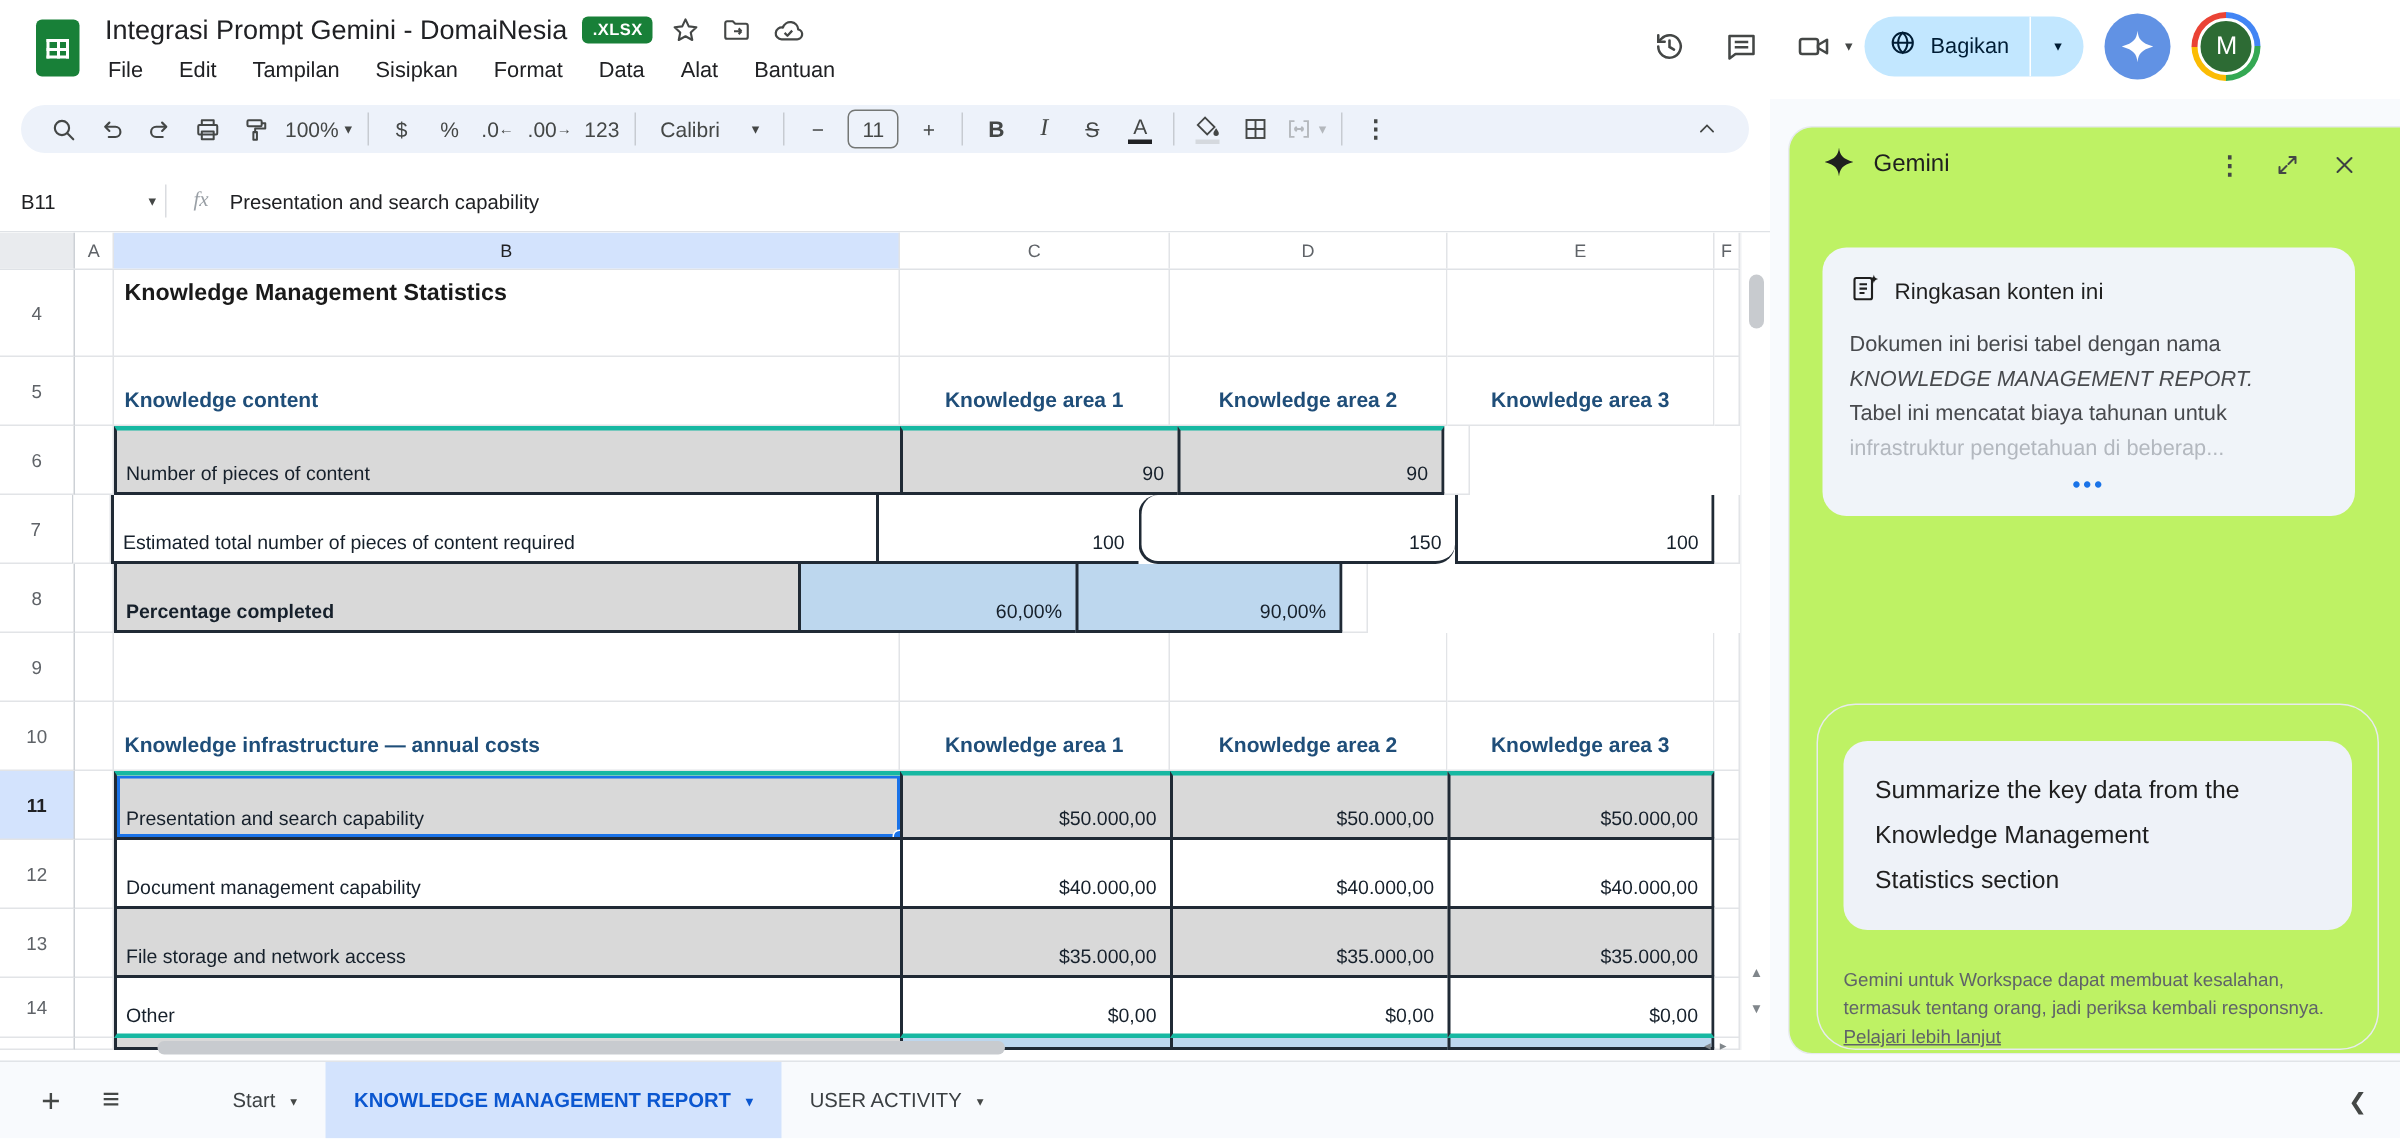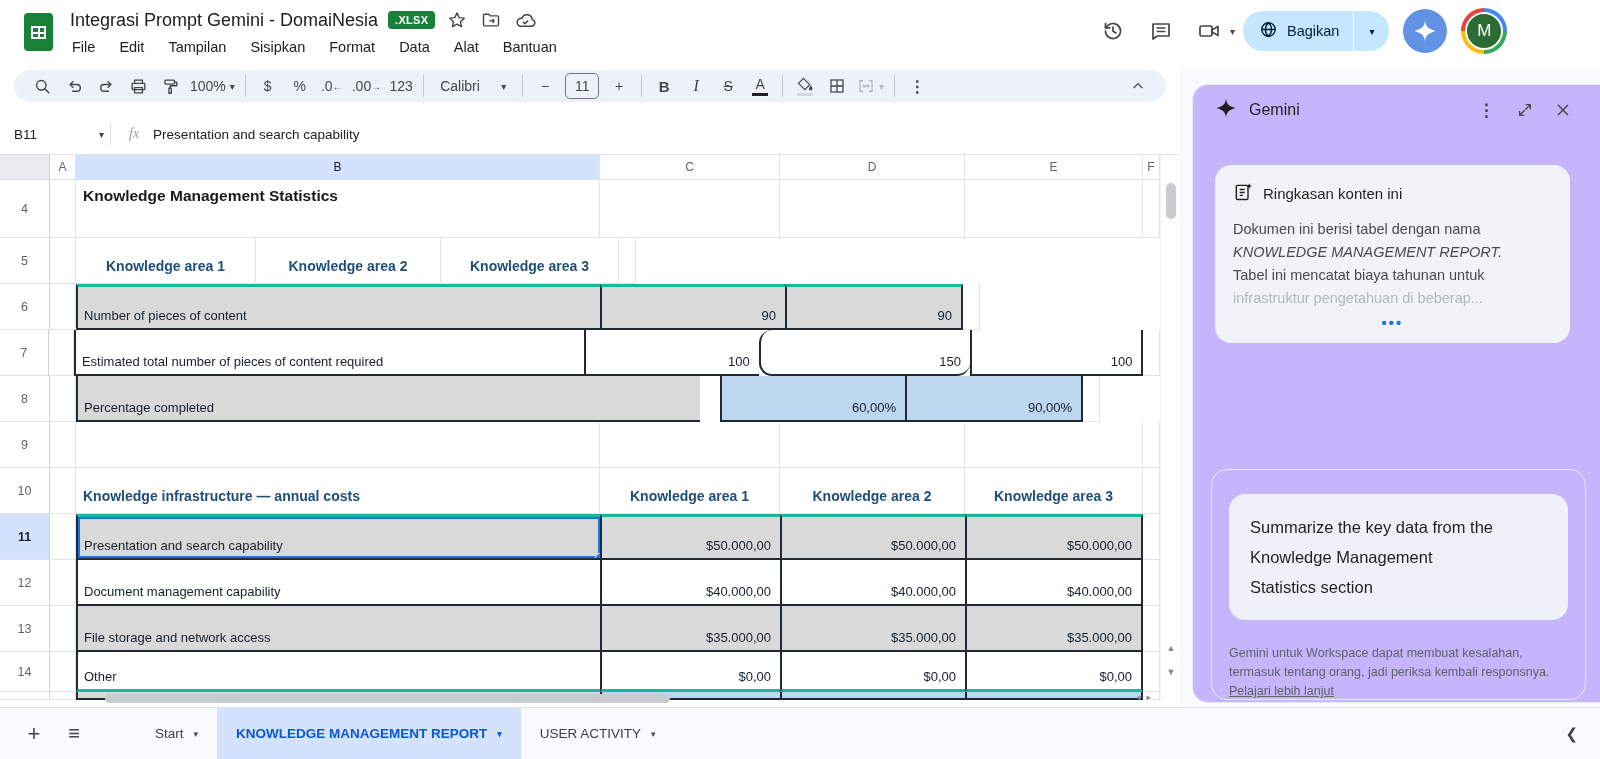--- a/index.html
+++ b/index.html
@@ -93,33 +93,33 @@
 
   
   .vscroll{position:absolute;left:1160px;top:155px;width:20px;height:545px;background:#fff;border-left:1px solid #f0f1f3}
   .vthumb{position:absolute;left:5px;top:28px;width:10px;height:36px;border-radius:6px;background:#c8cbcf}
   .vbtn{position:absolute;left:3px;width:14px;text-align:center;font-size:9px;color:#80868b}
   .hthumb{position:absolute;left:105px;top:694px;width:565px;height:9px;border-radius:5px;background:#c8cbcf}
   .hbtns{position:absolute;left:1136px;top:692px;font-size:9px;color:#80868b;letter-spacing:6px}
 
   
   .side{position:absolute;left:1180px;top:66px;width:420px;bottom:52px;background:#f8fafd}
-  .panel{position:absolute;left:12px;right:0;top:18px;bottom:4px;background:#c4b5fd;border:1px solid #e7eaee;border-right:none;border-radius:16px 0 0 16px}
+  .panel{position:absolute;left:12px;right:0;top:18px;bottom:4px;background:#bef264;border:1px solid #e7eaee;border-right:none;border-radius:16px 0 0 16px}
   .g-head{display:flex;align-items:center;height:50px;padding:0 20px 0 22px}
   .g-title{font-size:16px;color:#1f1f1f;margin-left:12px}
   .g-actions{margin-left:auto;display:flex;align-items:center;gap:4px}
   .g-act{width:34px;height:34px;display:flex;align-items:center;justify-content:center;color:#444746;font-size:16px}
   .dots3{font-size:17px;font-weight:700;letter-spacing:1px}
   .sum-card{margin:30px 30px 0 22px;background:#f0f4f9;border-radius:16px;padding:17px 18px 12px}
   .sum-head{display:flex;align-items:center;gap:10px;font-size:15px;font-weight:500;color:#1f1f1f}
   .sum-body{margin-top:13px;font-size:14.5px;line-height:23px;color:#47494d}
   .sum-body .it{font-style:italic}
   .sum-body .fade{color:#b3b8bf}
   .sum-more{text-align:center;color:#1a73e8;font-size:15px;font-weight:700;letter-spacing:2px;margin-top:4px}
-  .sug-card{position:absolute;left:18px;right:14px;top:384px;bottom:2px;border:1px solid #e7eaee;border-radius:16px;padding:24px 17px 0}
+  .sug-card{position:absolute;left:18px;right:14px;top:384px;bottom:2px;border:1px solid #e7eaee;border-radius:26px;padding:24px 17px 0}
   .chip{background:#eef2f8;border-radius:16px;padding:18px 21px;font-size:16.5px;line-height:30px;color:#1f1f1f;white-space:pre-line}
   .disclaimer{margin:24px auto 0;max-width:345px;font-size:12.5px;line-height:19px;color:#5f6368}
   .disclaimer .lnk{text-decoration:underline;color:#5f6368}
 
   
   .tabbar{position:absolute;left:0;bottom:0;width:1600px;height:52px;background:#f8fafd;border-top:1px solid #e1e4e8;display:flex;align-items:center}
   .tbar-ic{width:40px;height:40px;display:flex;align-items:center;justify-content:center;color:var(--icon);font-size:20px}
   .tbar-ic.plus{margin-left:14px;font-size:22px}
   .tab{height:100%;display:flex;align-items:center;gap:10px;padding:0 19px;font-size:13.5px;font-weight:500;color:#3c4043}
   .tab .tcaret{font-size:9px;color:var(--icon)}
@@ -340,20 +340,21 @@
         <div class="cell plain" style="width: 26px;"></div>
         <div class="cell plain title-cell" style="width: 524px;">Knowledge Management Statistics</div>
         <div class="cell plain" style="width: 180px;"></div>
         <div class="cell plain" style="width: 185px;"></div>
         <div class="cell plain" style="width: 178px;"></div>
         <div class="cell plain" style="width: 17px;"></div>
       </div>
       <div class="row" style="height: 46px;">
         <div class="gut" style="width: 50px;">5</div>
         <div class="cell plain" style="width: 26px;"></div>
+        <div class="cell plain sec-label" style="width: 524px;">Knowledge content</div>
         <div class="cell plain sec-head" style="width: 180px;">Knowledge area 1</div>
         <div class="cell plain sec-head" style="width: 185px;">Knowledge area 2</div>
         <div class="cell plain sec-head" style="width: 178px;">Knowledge area 3</div>
         <div class="cell plain" style="width: 17px;"></div>
       </div>
       <div class="row" style="height: 46px;">
         <div class="gut" style="width: 50px;">6</div>
         <div class="cell plain" style="width: 26px;"></div>
         <div class="cell dcell fill-gray lab teal-top" style="width: 524px;">Number of pieces of content</div>
         <div class="cell dcell fill-gray num teal-top" style="width: 185px;">90</div>
@@ -365,22 +366,22 @@
         <div class="cell plain" style="width: 26px;"></div>
         <div class="cell dcell fill-white lab" style="width: 524px;">Estimated total number of pieces of content required</div>
         <div class="cell dcell fill-white num" style="width: 180px;">100</div>
         <div class="cell dcell fill-white num" style="width: 217px; border-radius: 13px;">150</div>
         <div class="cell dcell fill-white num last" style="width: 178px;">100</div>
         <div class="cell plain" style="width: 17px;"></div>
       </div>
       <div class="row" style="height: 46px;">
         <div class="gut" style="width: 50px;">8</div>
         <div class="cell plain" style="width: 26px;"></div>
-        <div class="cell dcell fill-gray lab" style="width: 624px;">Percentage completed</div>
-        <div class="cell dcell fill-blue num" style="width: 185px; margin-left: 20px;">60,00%</div>
+        <div class="cell dcell fill-gray lab" style="width: 456px; font-weight: bold;">Percentage completed</div>
+        <div class="cell dcell fill-blue num" style="width: 185px;">60,00%</div>
         <div class="cell dcell fill-blue num last" style="width: 178px;">90,00%</div>
         <div class="cell plain" style="width: 17px;"></div>
       </div>
       <div class="row" style="height: 46px;">
         <div class="gut" style="width: 50px;">9</div>
         <div class="cell plain" style="width: 26px;"></div>
         <div class="cell plain" style="width: 524px;"></div>
         <div class="cell plain" style="width: 180px;"></div>
         <div class="cell plain" style="width: 185px;"></div>
         <div class="cell plain" style="width: 178px;"></div>

